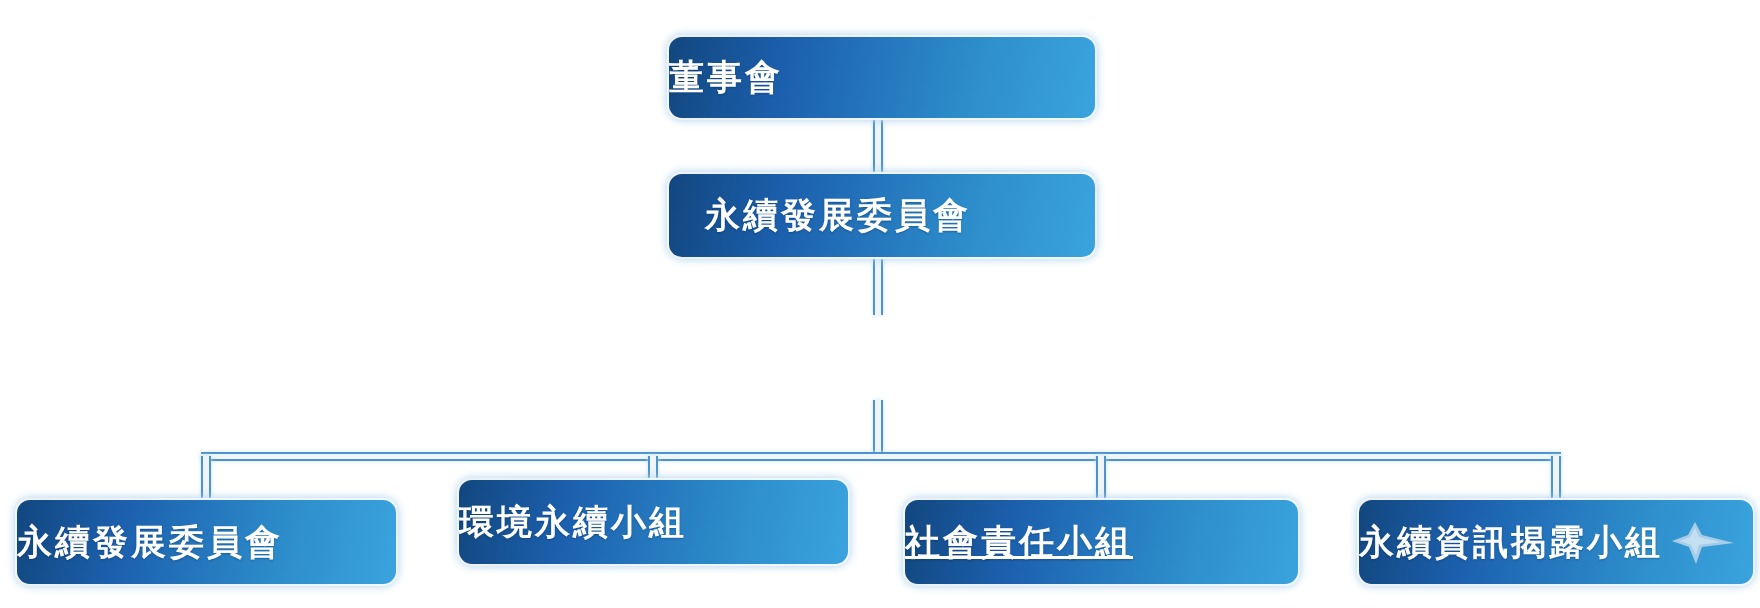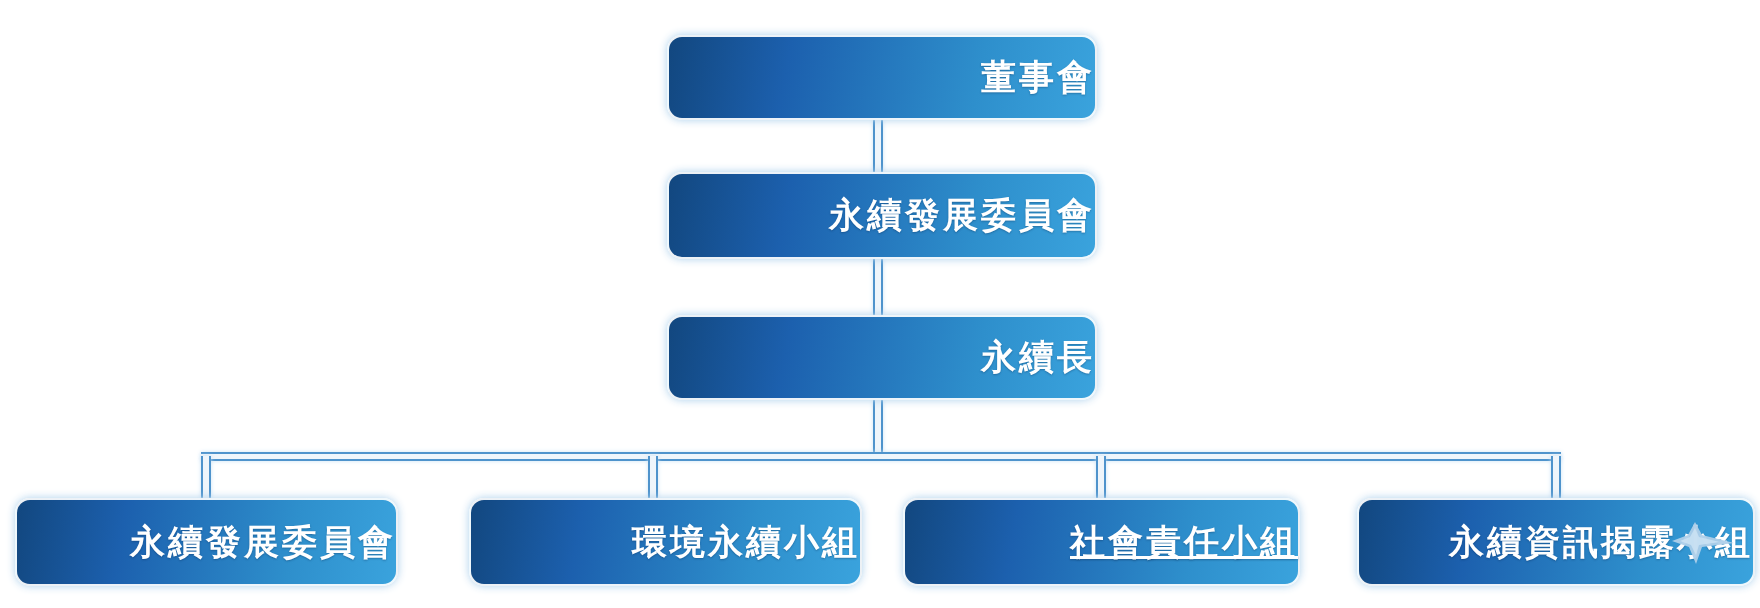--- a/index.html
+++ b/index.html
@@ -15,36 +15,36 @@
   
   .node {
     position: absolute;
     box-sizing: border-box;
     border-radius: 15px;
     background: linear-gradient(100deg, #12477f 0%, #1c60ae 28%, #2e8fcc 72%, #3aa3dd 100%);
     border: 2px solid rgba(255,255,255,0.92);
     box-shadow: 0 0 8px rgba(168,205,235,0.95), 0 0 2px rgba(255,255,255,0.9);
     display: flex;
     align-items: center;
-    justify-content: flex-end;
+    justify-content: flex-start;
     color: #ffffff;
     font-weight: bold;
     font-size: 35px;
     letter-spacing: 3px;
     text-shadow: 0 1px 2px rgba(10,40,80,0.35);
   }
 
   
   .n-board     { left: 667px; top: 35px;  width: 430px; height: 85px; }
   .n-committee { left: 667px; top: 172px; width: 430px; height: 87px; padding-left: 36px; }
   .n-cso       { left: 667px; top: 315px; width: 430px; height: 85px; }
 
   
   .n-t1 { left: 15px;   top: 498px; width: 383px; height: 88px; }
-  .n-t2 { left: 457px;  top: 498px; width: 393px; height: 88px; margin-left: 12px; }
+  .n-t2 { left: 457px;  top: 478px; width: 393px; height: 88px; }
   .n-t3 { left: 903px;  top: 498px; width: 397px; height: 88px; text-decoration: underline; }
   .n-t4 { left: 1357px; top: 498px; width: 398px; height: 88px; }
 
   
   .conn-v {
     position: absolute;
     box-sizing: border-box;
     width: 10px;
     background: #eef5fb;
     border-left: 2px solid #4e93cc;
@@ -93,23 +93,20 @@
   <div class="conn-v d4"></div>
 
   <div class="node n-board">
     <span>董事會</span>
   </div>
 
   <div class="node n-committee">
     <span>永續發展委員會</span>
   </div>
 
-  <div class="node n-cso">
-    <span>永續長</span>
-  </div>
 
   <div class="node n-t1">
     <span>永續發展委員會</span>
   </div>
 
   <div class="node n-t2">
     <span>環境永續小組</span>
   </div>
 
   <div class="node n-t3">

